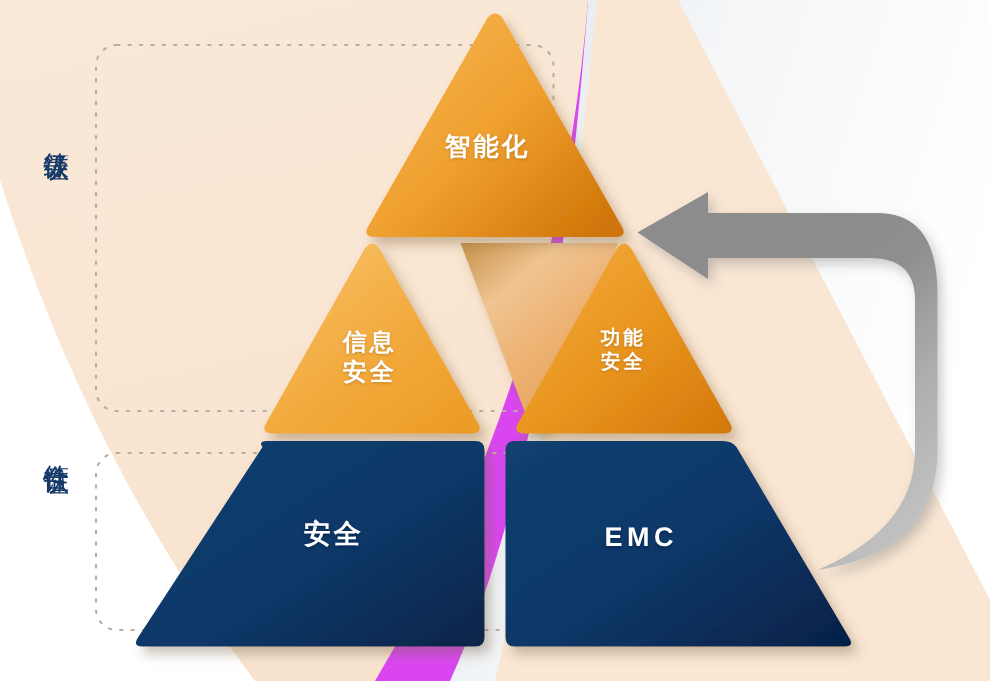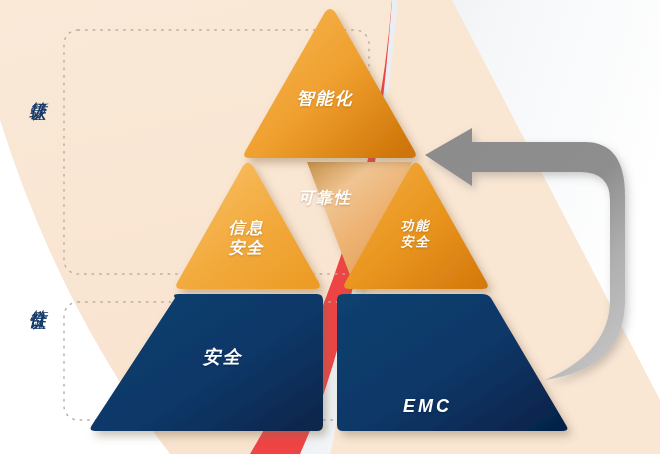--- a/index.html
+++ b/index.html
@@ -5,23 +5,22 @@
   html, body {
     margin: 0;
     padding: 0;
     background: #ffffff;
   }
   #stage {
     position: relative;
     width: 660px;
     height: 454px;
     overflow: hidden;
-    background: #ef4444;
+    background: #d946ef;
     font-family: "Liberation Sans", "DejaVu Sans", sans-serif;
-    font-style: italic;
   }
   #bg-svg, #shapes-svg, #arrow-svg {
     position: absolute;
     left: 0;
     top: 0;
     width: 660px;
     height: 454px;
   }
   .axis-label {
     position: absolute;
@@ -52,21 +51,21 @@
   .t-cn { font-family: "DejaVu Sans", "Liberation Sans", sans-serif; }
   #txt-smart       { left: 255px; top: 88px; width: 140px; font-size: 17px; }
   #txt-reliability { left: 255px; top: 188px; width: 140px; font-size: 16px;
                      text-shadow: 0 1px 2px rgba(120,80,30,0.33); }
   #txt-infosec     { left: 189px; top: 218px; width: 115px; font-size: 16px; }
   #txt-funcsafe    { left: 358px; top: 218px; width: 115px; font-size: 13px; }
   #txt-safety      { left: 150px; top: 346px; width: 145px; font-size: 18px;
                      text-shadow: 0 1px 2px rgba(0,20,60,0.45); }
   #txt-emc         { left: 355px; top: 348px; width: 145px; font-size: 18px;
                      letter-spacing: 3px; font-family: "Liberation Sans", sans-serif;
-                     text-shadow: 0 1px 2px rgba(0,20,60,0.45); margin-top: 48px; }
+                     text-shadow: 0 1px 2px rgba(0,20,60,0.45); }
 </style>
 </head>
 <body>
 
 <div id="stage">
 
   <svg id="bg-svg" viewBox="0 0 660 454">
     <defs>
       <linearGradient id="gradWhite" x1="0" y1="0" x2="1" y2="0.4">
         <stop offset="0%" stop-color="#dfe4e9"></stop>
@@ -172,21 +171,20 @@
 
     <path d="M 337 300 Q 337 294 343 294 L 482 294 Q 488 294 491 298 L 566 425 Q 570 431 563 431 L 343 431 Q 337 431 337 425 Z" fill="url(#gNavyR)" filter="url(#shpShadowNavy)"></path>
   </svg>
 
   <div class="axis-label" id="label-level">等级认证</div>
 
   <div class="axis-label" id="label-compliance">符合性认证</div>
 
   <div class="node-text t-cn" id="txt-smart">智能化</div>
 
-  <div class="node-text t-cn" id="txt-reliability">可靠性</div>
 
   <div class="node-text t-cn" id="txt-infosec">信息
 安全</div>
 
   <div class="node-text t-cn" id="txt-funcsafe">功能
 安全</div>
 
   <div class="node-text t-cn" id="txt-safety">安全</div>
 
   <div class="node-text" id="txt-emc">EMC</div>

